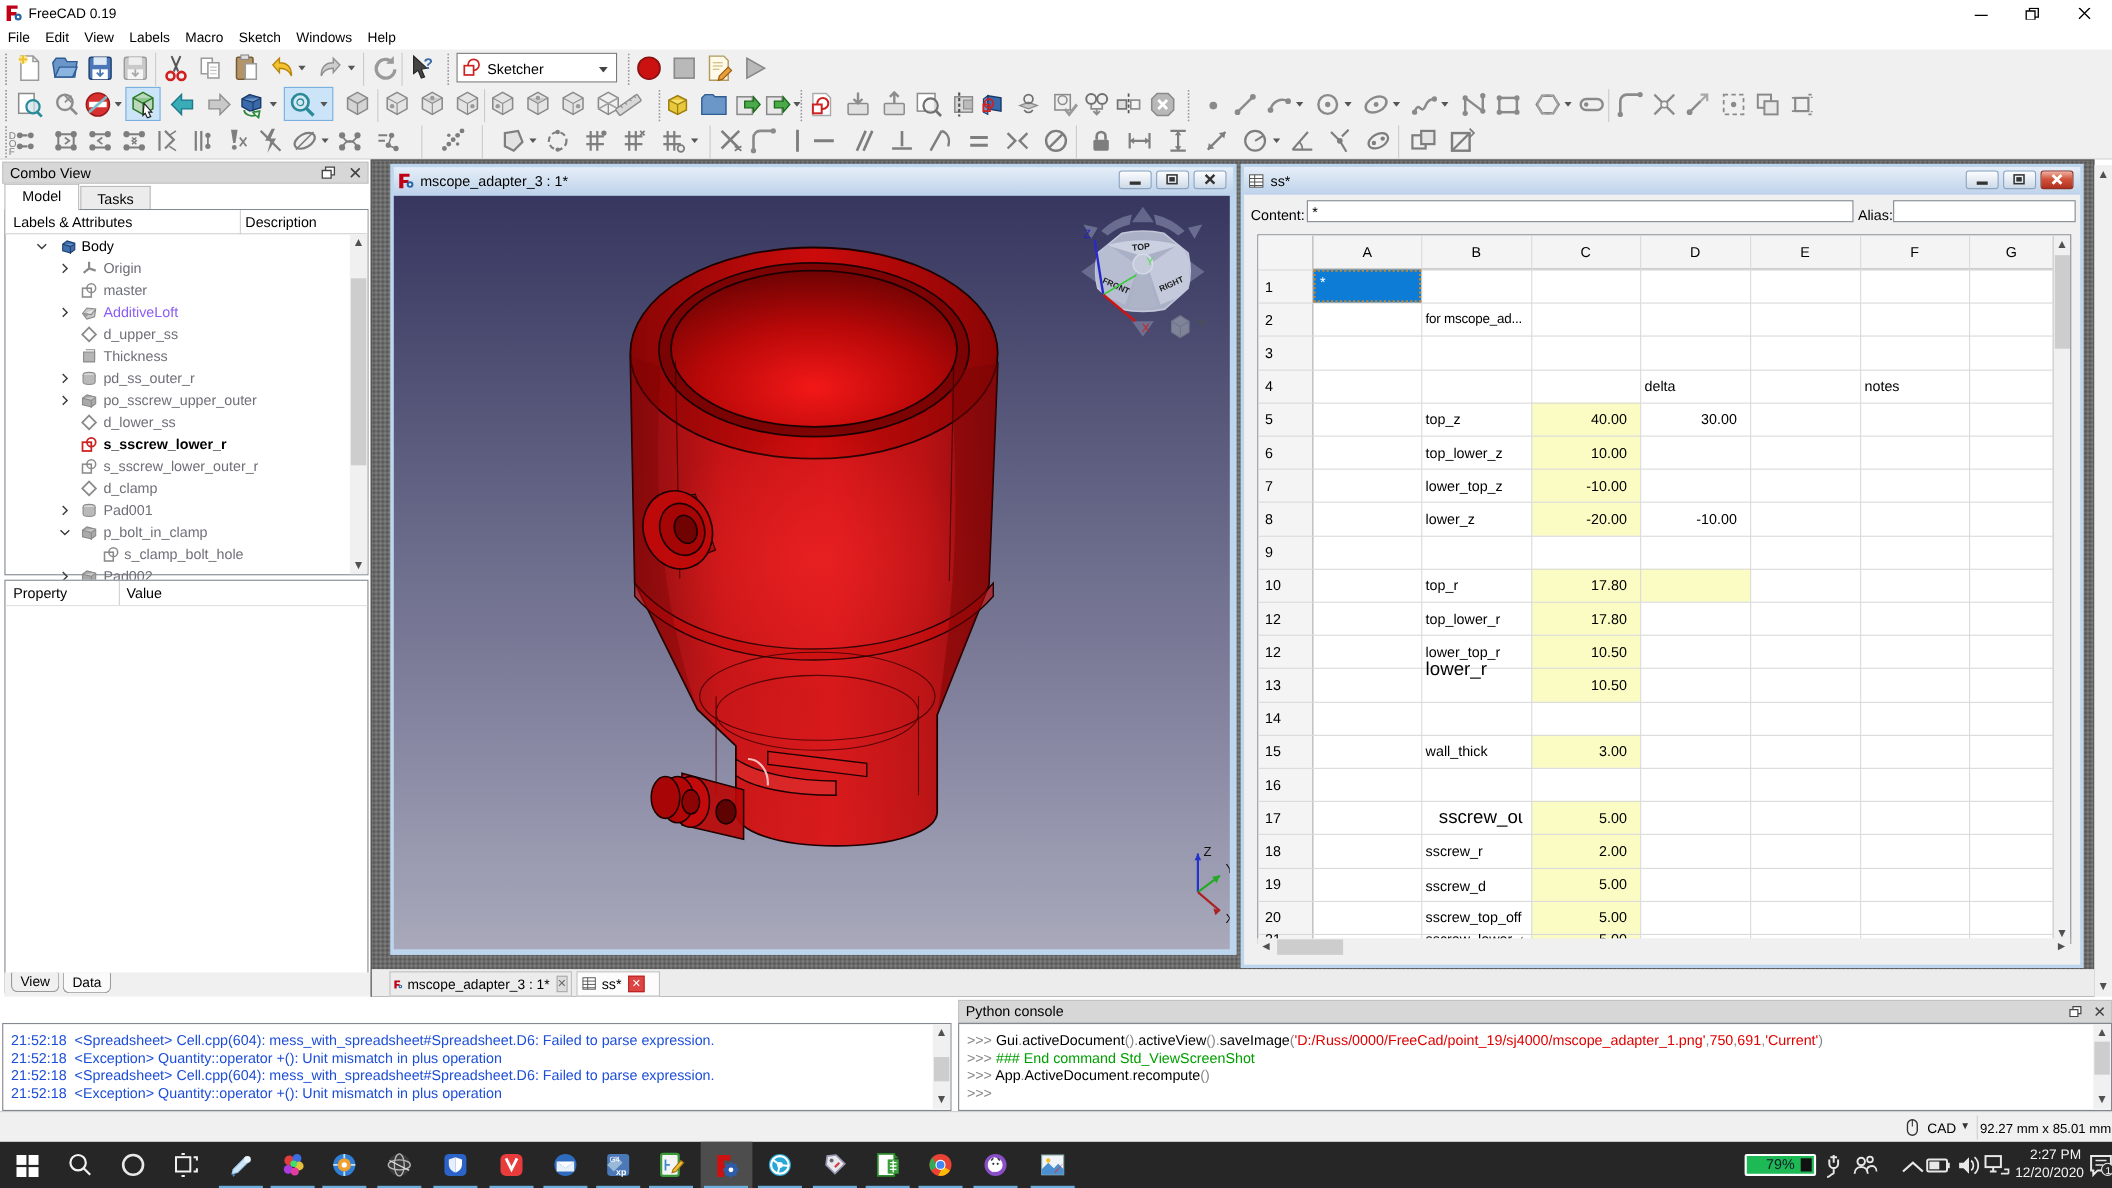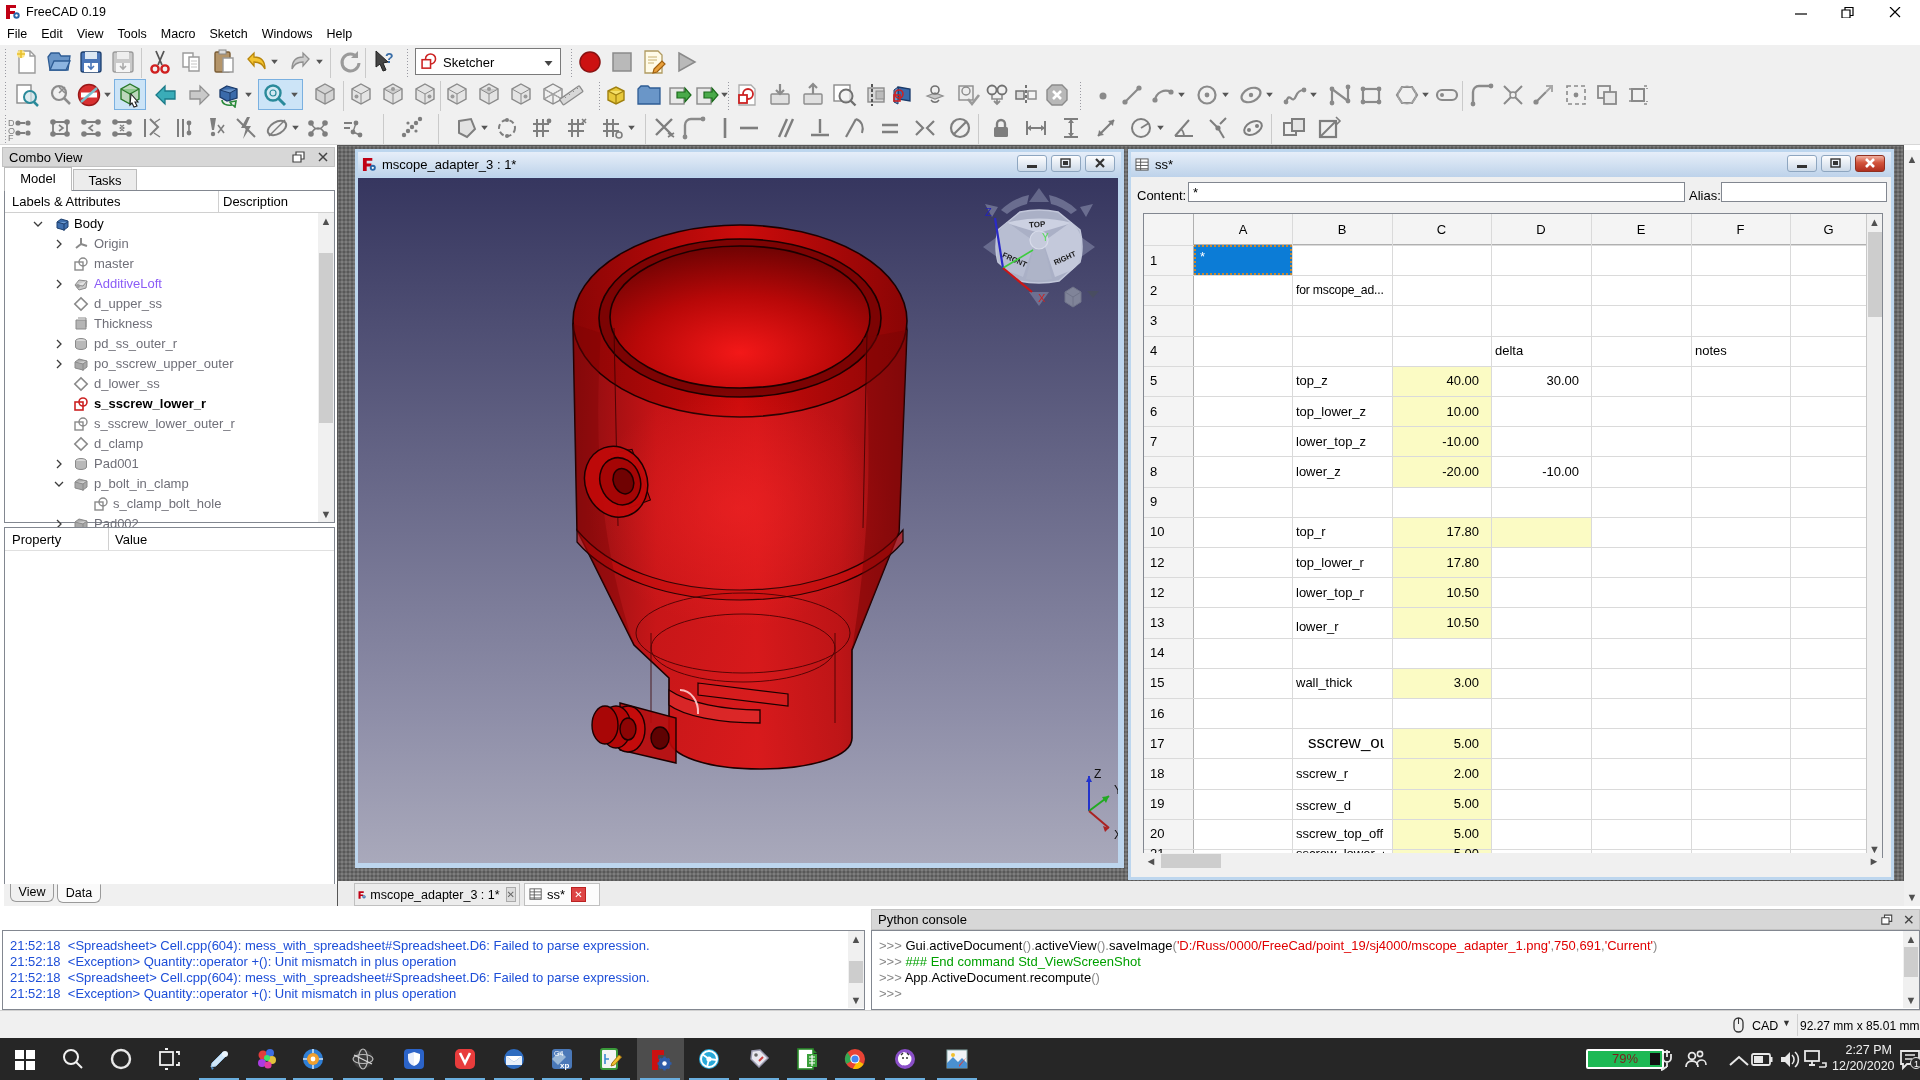--- a/index.html
+++ b/index.html
@@ -52,21 +52,21 @@
     </svg>
   <span class="abs" style="left:26px;top:5px;font-size:12.5px">FreeCAD 0.19</span>
   <svg class="abs" style="left:1795px;top:7px" width="116" height="11" viewBox="0 0 116 11">
     <path d="M0 7h12" stroke="#000" stroke-width="1.2" fill="none"></path>
     <path d="M47 3h8v8h-8zM50 3v-2.5h8v8H55" stroke="#000" stroke-width="1.2" fill="none"></path>
     <path d="M95 0l10 10M105 0l-10 10" stroke="#000" stroke-width="1.2" fill="none"></path>
   </svg>
 </div>
 
 <div class="abs" id="menubar">
-  <span class="menuitem">File</span><span class="menuitem">Edit</span><span class="menuitem">View</span><span class="menuitem">Tools</span><span class="menuitem">Macro</span><span class="menuitem">Sketch</span><span class="menuitem">Windows</span><span class="menuitem">Help</span>
+  <span class="menuitem">File</span><span class="menuitem">Edit</span><span class="menuitem">View</span><span class="menuitem">Labels</span><span class="menuitem">Macro</span><span class="menuitem">Sketch</span><span class="menuitem">Windows</span><span class="menuitem">Help</span>
 </div>
 
 <div class="abs" id="tb">
 <div class="abs" style="left:4px;top:3px;width:3px;height:30px;background-image:radial-gradient(#9a9aa2 0.9px,transparent 1px);background-size:3px 3px"></div>
     <svg class="ti" style="left:14px;top:4px" width="26" height="26" viewBox="0 0 26 26">
       <path d="M5 2h11l5 5v17H5z" fill="#fff" stroke="#9a9a9a" stroke-width="1.4"></path>
       <path d="M16 2v5h5" fill="none" stroke="#9a9a9a" stroke-width="1.4"></path>
       <circle cx="7" cy="5" r="4" fill="#ffe680" opacity="0.9"></circle>
       <path d="M7 1v8M3 5h8" stroke="#e8c030" stroke-width="1.6"></path>
     </svg>
@@ -1038,21 +1038,21 @@
       <div class="abs" style="left:248px;top:212.2px;width:91px;height:30.2px;padding:0 4px;font-size:13px;display:flex;align-items:center;justify-content:flex-end;white-space:nowrap;overflow:hidden">-10.00</div>
       <div class="abs" style="left:148px;top:242.4px;width:92px;height:30.2px;padding:0 4px;font-size:13px;display:flex;align-items:center;justify-content:flex-start;white-space:nowrap;overflow:hidden">lower_z</div>
       <div class="abs" style="left:248px;top:242.4px;width:91px;height:30.2px;padding:0 4px;font-size:13px;display:flex;align-items:center;justify-content:flex-end;white-space:nowrap;overflow:hidden">-20.00</div>
       <div class="abs" style="left:347px;top:242.4px;width:92px;height:30.2px;padding:0 4px;font-size:13px;display:flex;align-items:center;justify-content:flex-end;white-space:nowrap;overflow:hidden">-10.00</div>
       <div class="abs" style="left:148px;top:302.8px;width:92px;height:30.2px;padding:0 4px;font-size:13px;display:flex;align-items:center;justify-content:flex-start;white-space:nowrap;overflow:hidden">top_r</div>
       <div class="abs" style="left:248px;top:302.8px;width:91px;height:30.2px;padding:0 4px;font-size:13px;display:flex;align-items:center;justify-content:flex-end;white-space:nowrap;overflow:hidden">17.80</div>
       <div class="abs" style="left:148px;top:333.0px;width:92px;height:30.2px;padding:0 4px;font-size:13px;display:flex;align-items:center;justify-content:flex-start;white-space:nowrap;overflow:hidden">top_lower_r</div>
       <div class="abs" style="left:248px;top:333.0px;width:91px;height:30.2px;padding:0 4px;font-size:13px;display:flex;align-items:center;justify-content:flex-end;white-space:nowrap;overflow:hidden">17.80</div>
       <div class="abs" style="left:148px;top:363.2px;width:92px;height:30.2px;padding:0 4px;font-size:13px;display:flex;align-items:center;justify-content:flex-start;white-space:nowrap;overflow:hidden">lower_top_r</div>
       <div class="abs" style="left:248px;top:363.2px;width:91px;height:30.2px;padding:0 4px;font-size:13px;display:flex;align-items:center;justify-content:flex-end;white-space:nowrap;overflow:hidden">10.50</div>
-      <div class="abs" style="left:148px;top:397px;width:92px;height:30.2px;padding:0 4px;font-size:13px;display:flex;align-items:center;justify-content:flex-start;white-space:nowrap;overflow:hidden">lower_r</div>
+      <div class="abs" style="left:148px;top:380px;width:92px;height:30.2px;padding:0 4px;font-size:17px;display:flex;align-items:center;justify-content:flex-start;white-space:nowrap;overflow:hidden">lower_r</div>
       <div class="abs" style="left:248px;top:393.4px;width:91px;height:30.2px;padding:0 4px;font-size:13px;display:flex;align-items:center;justify-content:flex-end;white-space:nowrap;overflow:hidden">10.50</div>
       <div class="abs" style="left:148px;top:453.8px;width:92px;height:30.2px;padding:0 4px;font-size:13px;display:flex;align-items:center;justify-content:flex-start;white-space:nowrap;overflow:hidden">wall_thick</div>
       <div class="abs" style="left:248px;top:453.8px;width:91px;height:30.2px;padding:0 4px;font-size:13px;display:flex;align-items:center;justify-content:flex-end;white-space:nowrap;overflow:hidden">3.00</div>
       <div class="abs" style="left:148px;top:514.2px;width:92px;height:30.2px;padding:0 16px;font-size:17px;display:flex;align-items:center;justify-content:flex-start;white-space:nowrap;overflow:hidden">sscrew_outer_r</div>
       <div class="abs" style="left:248px;top:514.2px;width:91px;height:30.2px;padding:0 4px;font-size:13px;display:flex;align-items:center;justify-content:flex-end;white-space:nowrap;overflow:hidden">5.00</div>
       <div class="abs" style="left:148px;top:544.4px;width:92px;height:30.2px;padding:0 4px;font-size:13px;display:flex;align-items:center;justify-content:flex-start;white-space:nowrap;overflow:hidden">sscrew_r</div>
       <div class="abs" style="left:248px;top:544.4px;width:91px;height:30.2px;padding:0 4px;font-size:13px;display:flex;align-items:center;justify-content:flex-end;white-space:nowrap;overflow:hidden">2.00</div>
       <div class="abs" style="left:148px;top:574.6px;width:92px;height:30.2px;padding:17px 4px;font-size:13px;display:flex;align-items:center;justify-content:flex-start;white-space:nowrap;overflow:hidden">sscrew_d</div>
       <div class="abs" style="left:248px;top:574.6px;width:91px;height:30.2px;padding:0 4px;font-size:13px;display:flex;align-items:center;justify-content:flex-end;white-space:nowrap;overflow:hidden">5.00</div>
       <div class="abs" style="left:148px;top:604.8px;width:92px;height:30.2px;padding:0 4px;font-size:13px;display:flex;align-items:center;justify-content:flex-start;white-space:nowrap;overflow:hidden">sscrew_top_off</div>
@@ -1265,21 +1265,21 @@
         <path d="M8 8l2-2m4 0l2 2" stroke="#333" stroke-width="1.4"></path>
       </svg></div>
     <div class="tklight" style="left:885px;width:40px"></div>
     <div class="abs" style="left:945px;top:9px;width:24px;height:24px"><svg width="24" height="24" viewBox="0 0 24 24">
         <rect x="2" y="3" width="20" height="18" fill="#f0f4f8" stroke="#8aa"></rect>
         <path d="M2 16l6-6 5 5 4-4 5 5v5H2z" fill="#4a90d0"></path>
         <circle cx="8" cy="8" r="2" fill="#f0c030"></circle>
         <path d="M14 18l8-8 0 0-8 10z" fill="#d04040"></path>
       </svg></div>
     <div class="tklight" style="left:937px;width:40px"></div>
-    <div class="abs" style="left:1586px;top:11px;width:78px;height:20px;background:#1db954;border:2px solid #fff;border-radius:2px;color:#7f1d1d;font-size:13px;text-align:center;line-height:16px">79%<div class="abs" style="right:2px;top:2px;width:10px;height:12px;background:#111"></div></div>
+    <div class="abs" style="left:1586px;top:11px;width:65px;height:20px;background:#1db954;border:2px solid #fff;border-radius:2px;color:#0f172a;font-size:13px;text-align:center;line-height:16px">79%<div class="abs" style="right:2px;top:2px;width:10px;height:12px;background:#111"></div></div>
     <div class="abs" style="left:1655px;top:10px;width:18px;height:22px"><svg width="24" height="24" viewBox="0 0 24 24">
         <path d="M12 2v7m-4-3v4a4 4 0 0 0 8 0V6M9 4h6M12 13v6m0 0c-3 0-3 3-6 3" stroke="#e8e8e8" stroke-width="1.8" fill="none"></path>
       </svg></div>
     <div class="abs" style="left:1683px;top:9px;width:22px;height:24px"><svg width="24" height="24" viewBox="0 0 24 24">
         <circle cx="9" cy="9" r="3.4" fill="none" stroke="#e8e8e8" stroke-width="1.8"></circle>
         <path d="M3 20c0-4 3-6 6-6s6 2 6 6" fill="none" stroke="#e8e8e8" stroke-width="1.8"></path>
         <circle cx="17" cy="7" r="2.6" fill="none" stroke="#e8e8e8" stroke-width="1.6"></circle>
         <path d="M14 18c0-3 2-5 5-5 2 0 4 2 4 5" fill="none" stroke="#e8e8e8" stroke-width="1.6"></path>
       </svg></div>
     <div class="abs" style="left:1727px;top:12px;width:18px;height:18px"><svg width="24" height="24" viewBox="0 0 24 24">

